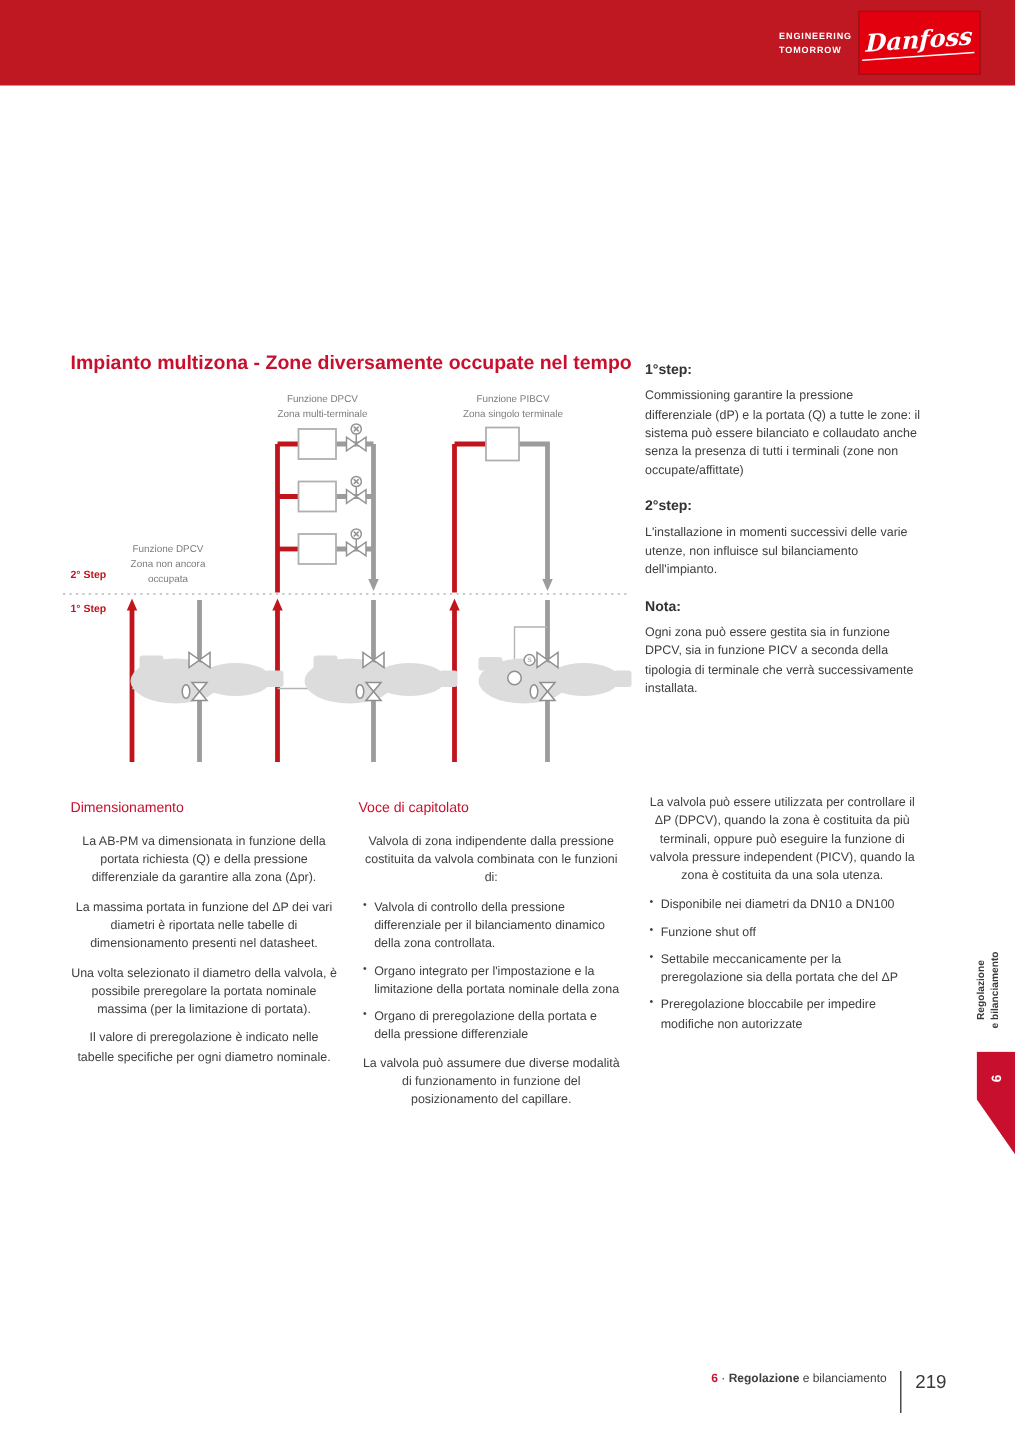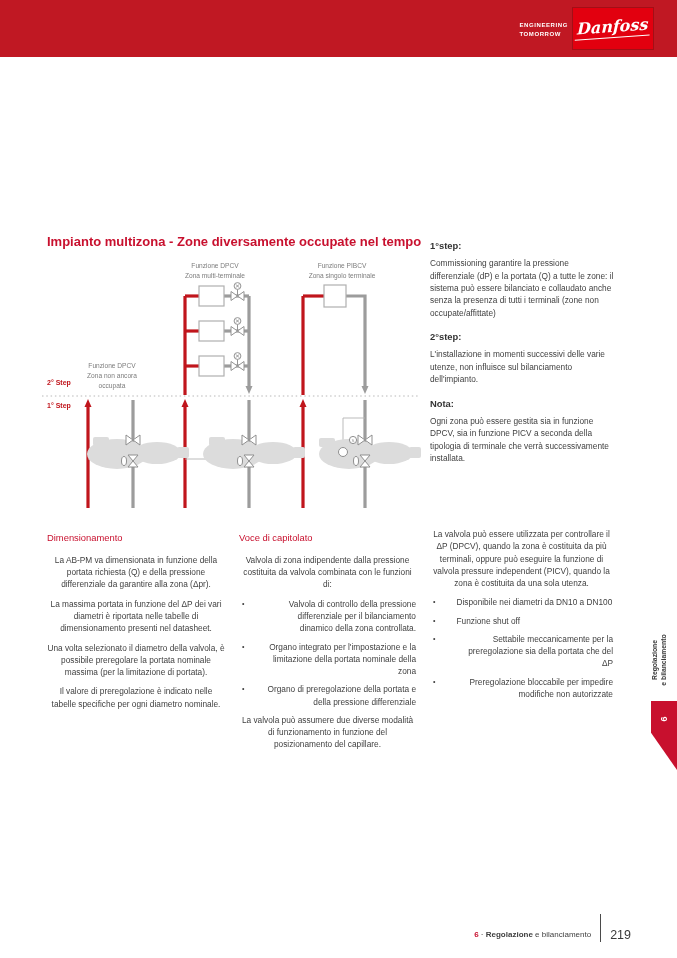--- a/index.html
+++ b/index.html
@@ -34,34 +34,34 @@
   .steps-col h4 { margin:11px 0 4px 0; font-size:9.4px; color:#333333; }
   .steps-col h4:first-child { margin-top:0; }
   .steps-col p { margin:0; }
   
   .col { position:absolute; top:531px; font-size:8.3px; line-height:1.48; color:#3f3f3f; }
   .col-1 { left:47px;  width:178px; }
   .col-2 { left:239px; width:177px; }
   .col-3 { left:430px; top:528px; width:183px; }
   .col-heading { color:#C8102E; font-weight:normal; font-size:9.4px; margin:0 0 9px 0; }
   .col p { margin:0 0 7px 0;text-align:center; }
-  .bullet { display:flex; gap:21px; margin:0 0 6px 0; padding-left:3px;text-align:right; }
+  .bullet { display:flex; gap:5px; margin:0 0 6px 0; padding-left:3px; }
   .bdot { flex:0 0 auto; font-size:7px; line-height:12px; }
   
   .vtext-wrap { position:absolute; }
   .vtext { position:absolute; top:50%; left:50%; transform:translate(-50%,-50%) rotate(-90deg); white-space:nowrap; }
   .side-label { top:618px; right:4px; width:26px; height:84px; }
   .side-label .vtext { font-size:6.8px; font-weight:bold; color:#3a3a3a; line-height:1.3; text-align:center; }
   .side-tab {
     top:701px; right:0; width:26px; height:69px; background:#C8102E;
     clip-path:polygon(0 0, 100% 0, 100% 100%, 0 46%);
   }
   .side-tab .vtext { top:26%; color:#ffffff; font-weight:bold; font-size:9px; }
   
-  .footer { position:absolute; top:914px; right:46px; display:flex; align-items:flex-end; gap:9px; }
+  .footer { position:absolute; top:914px; right:46px; display:flex; gap:9px; }
   .footer .chapter { font-size:8px; color:#3f3f3f; padding-bottom:3px; white-space:nowrap; }
   .footer .chap-num { color:#C8102E; font-weight:bold; }
   .footer .chap-bold { font-weight:bold; }
   .footer .divider { width:1px; height:28px; background:#4a4a4a; }
   .footer .pagenum { font-size:12.5px; color:#3a3a3a; }
 </style>
 </head>
 <body>
 
 <div class="page">

